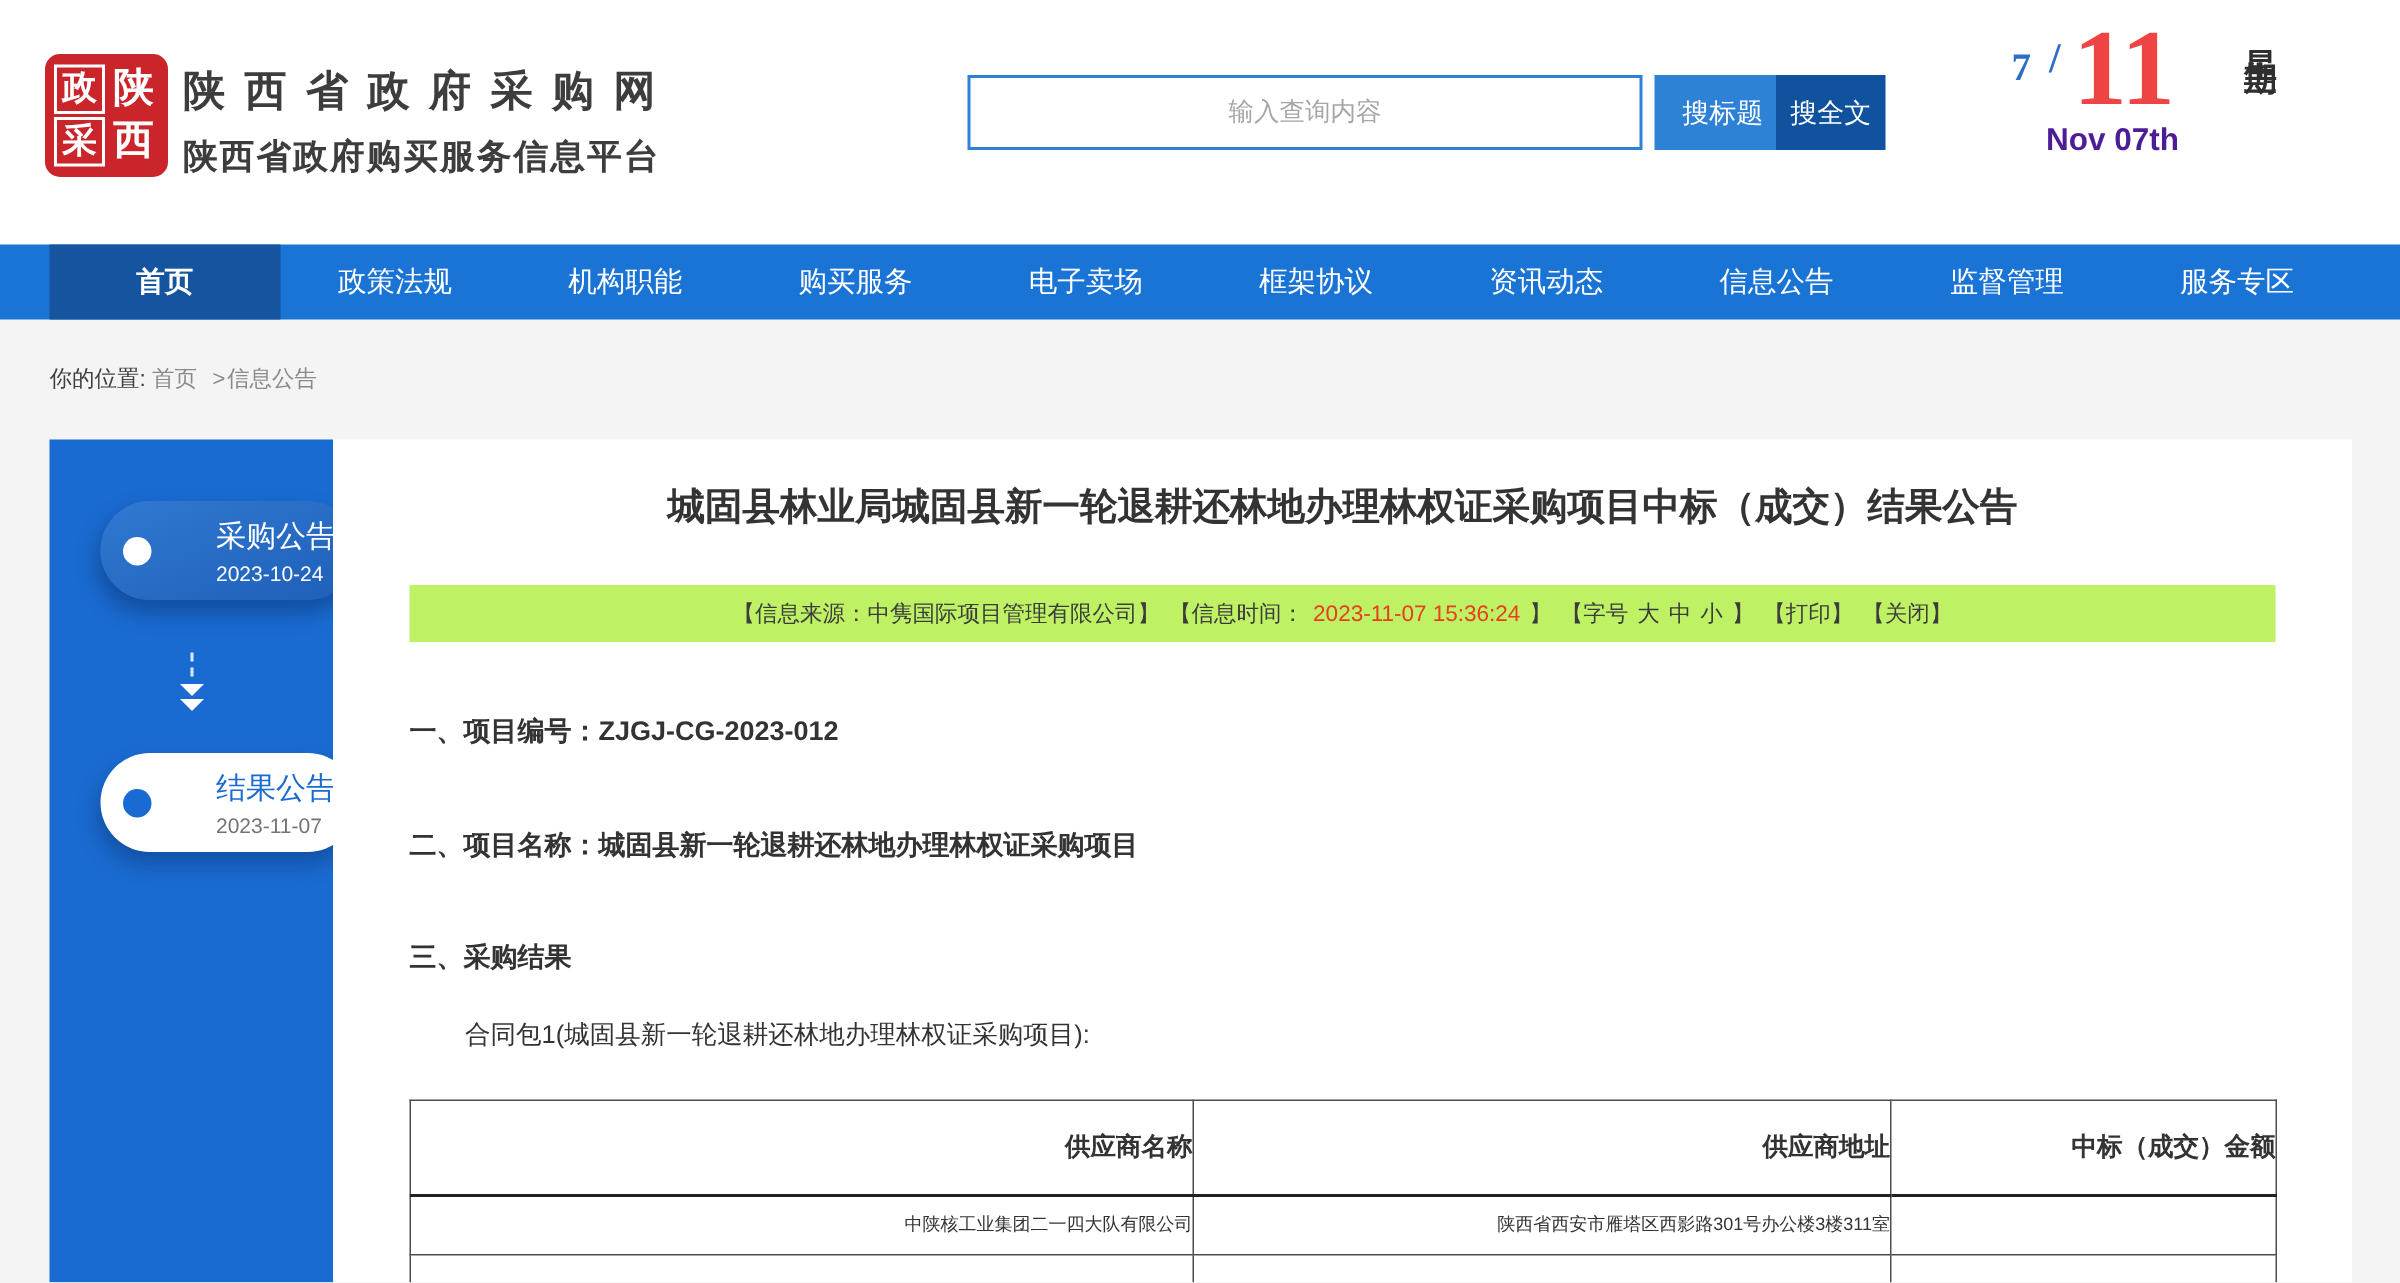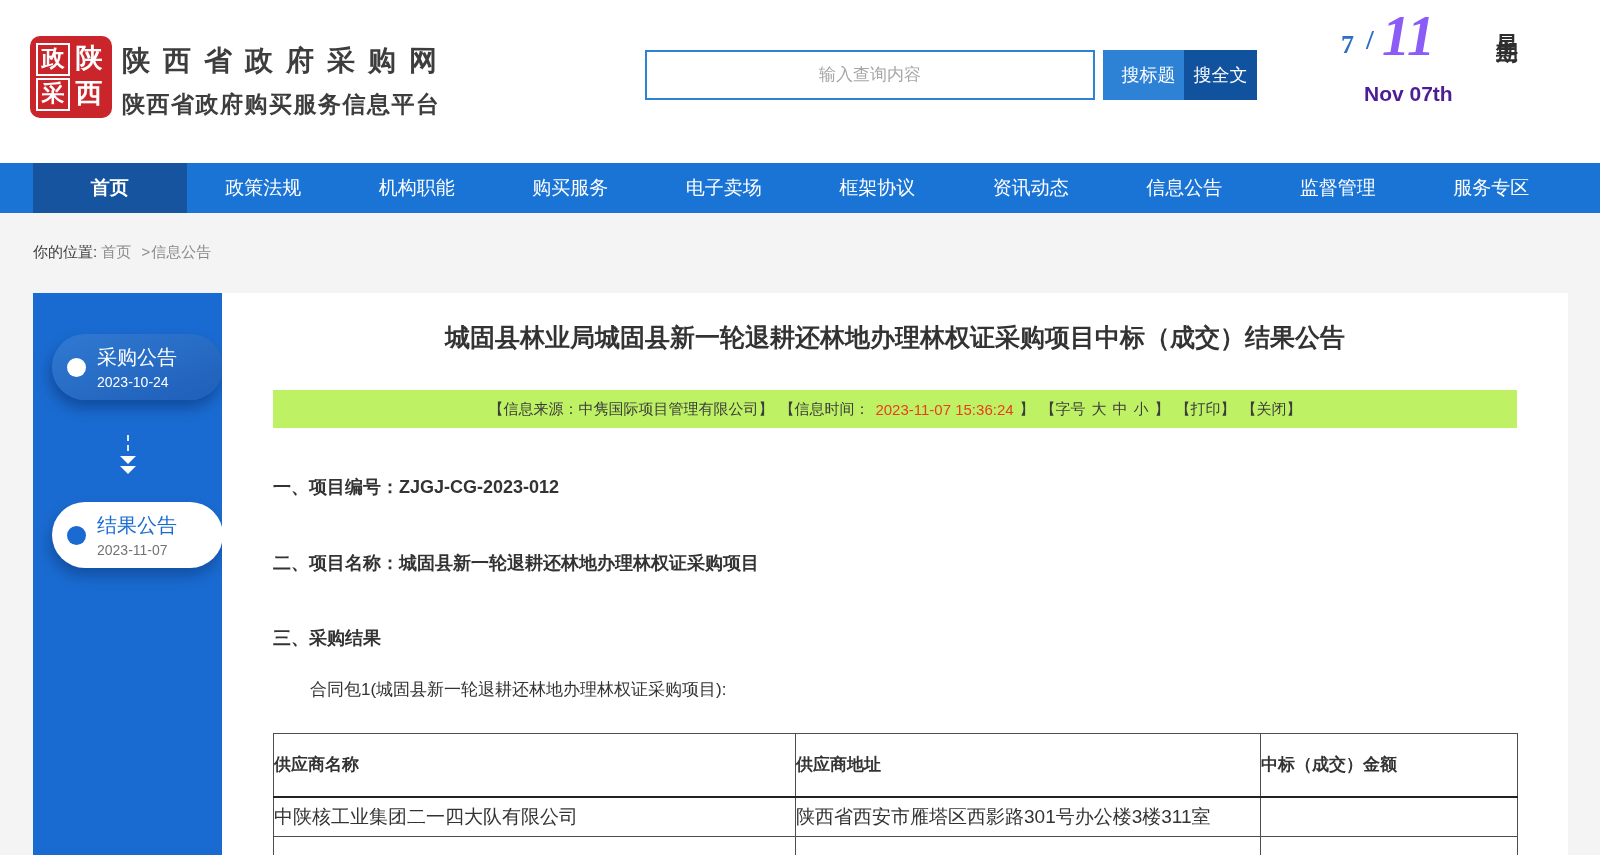--- a/index.html
+++ b/index.html
@@ -22,42 +22,42 @@
   .search-input::placeholder { color:#a6a6a6; }
   .btn { position:absolute; top:50px; height:50px; border:none; color:#fff; font-size:18px;
          font-family:inherit; cursor:pointer; }
   .btn-title { left:1103px; width:91px; background:#2e82d6; }
   .btn-full  { left:1184px; width:73px; background:#11529f; }
 
   .date-small { position:absolute; left:1341px; top:30px; font-size:26px; font-weight:bold;
                 color:#2d6fc4; font-family:"Liberation Serif","DejaVu Serif",serif; }
   .date-slash { position:absolute; left:1366px; top:24px; font-size:28px; font-weight:bold;
                 color:#2d6fc4; font-family:"Liberation Serif","DejaVu Serif",serif; }
-  .date-big   { position:absolute; left:1382px; top:4px; font-size:56px; font-weight:bold;
-                color:#8b5cf6; font-family:"Liberation Serif","DejaVu Serif",serif;font-style:italic; }
+  .date-big   { position:absolute; left:1382px; top:4px; font-size:72px; font-weight:bold;
+                color:#ef4444; font-family:"Liberation Serif","DejaVu Serif",serif; }
   .date-en    { position:absolute; left:1364px; top:82px; font-size:21px; font-weight:bold; color:#4c1d95; }
   .weekday    { position:absolute; left:1492px; top:16px; writing-mode:vertical-rl; text-orientation:upright;
                 font-size:22px; font-weight:bold; color:#2f2f2f; letter-spacing:7px; }
 
   
   .nav { position:absolute; left:0; top:163px; width:1600px; height:50px; background:#1a74d6;
          display:flex; padding:0 32px 0 33px; }
   .nav-item { flex:1; display:flex; align-items:center; justify-content:center; color:#fff;
               font-size:19px; cursor:pointer; white-space:nowrap; }
   .nav-item.active { background:#16549f; font-weight:bold; }
 
   
   .breadcrumb { position:absolute; left:33px; top:243px; font-size:15px; color:#3f3f3f; }
   .breadcrumb .crumb { color:#8a8a8a; cursor:pointer; }
   .breadcrumb .sep { color:#8a8a8a; margin:0 1px 0 6px; }
 
   
   .sidebar { position:absolute; left:33px; top:293px; width:189px; height:562px; background:#1a6bd1; }
-  .pill { position:absolute; left:19px; width:171px; height:66px; border-radius:34px;
-          display:flex; align-items:center; cursor:pointer; }
+  .pill { position:absolute; left:34px; width:171px; height:66px; border-radius:34px;
+          display:flex; align-items:center; cursor:pointer;gap:32px; }
   .pill-past { top:41px; background:linear-gradient(160deg,#3079d2,#1f5fb8);
                box-shadow:-2px 8px 14px rgba(0,20,60,0.35); }
   .pill-current { top:209px; background:#fff; box-shadow:-2px 8px 14px rgba(0,20,60,0.3); }
   .dot { width:19px; height:19px; border-radius:50%; margin-left:15px; background:#fff; flex:none; }
   .pill-current .dot { background:#1a6bd1; }
   .pill-text { margin-left:11px; }
   .pill-label { font-size:20px; color:#fff; }
   .pill-date  { font-size:14px; color:#fff; margin-top:3px; }
   .pill-current .pill-label { color:#1a6bd1; }
   .pill-current .pill-date  { color:#737373; }
@@ -75,23 +75,23 @@
               white-space:nowrap; }
   .info-bar span { margin:0 3px; }
   .red { color:#e8401e; }
   .ilink { cursor:pointer; }
   .size-link { margin:0 2px; cursor:pointer; }
   .section { position:absolute; left:51px; font-size:18px; font-weight:bold; color:#333; }
   .s1 { top:182px; } .s2 { top:258px; } .s3 { top:333px; }
   .contract { position:absolute; left:88px; top:385px; font-size:17px; color:#333; }
 
   .result-table { position:absolute; left:51px; top:440px; width:1244px; border-collapse:collapse; table-layout:fixed; }
-  .result-table th, .result-table td { border:1px solid #4d4d4d; text-align:left; color:#333; vertical-align:middle; }
+  .result-table th, .result-table td { border:1px solid #4d4d4d; text-align:right; color:#333; vertical-align:middle; }
   .result-table th { height:63px; font-size:17px; font-weight:bold; border-bottom:2px solid #222; }
-  .result-table td { height:40px; font-size:19px; }
+  .result-table td { height:40px; font-size:12px; }
   .col1 { width:522px; } .col2 { width:465px; } .col3 { width:257px; }
 </style>
 </head>
 <body>
 
 <div class="page">
 
   <div class="header">
     <div class="logo">
       <span class="logo-char boxed">政</span>

